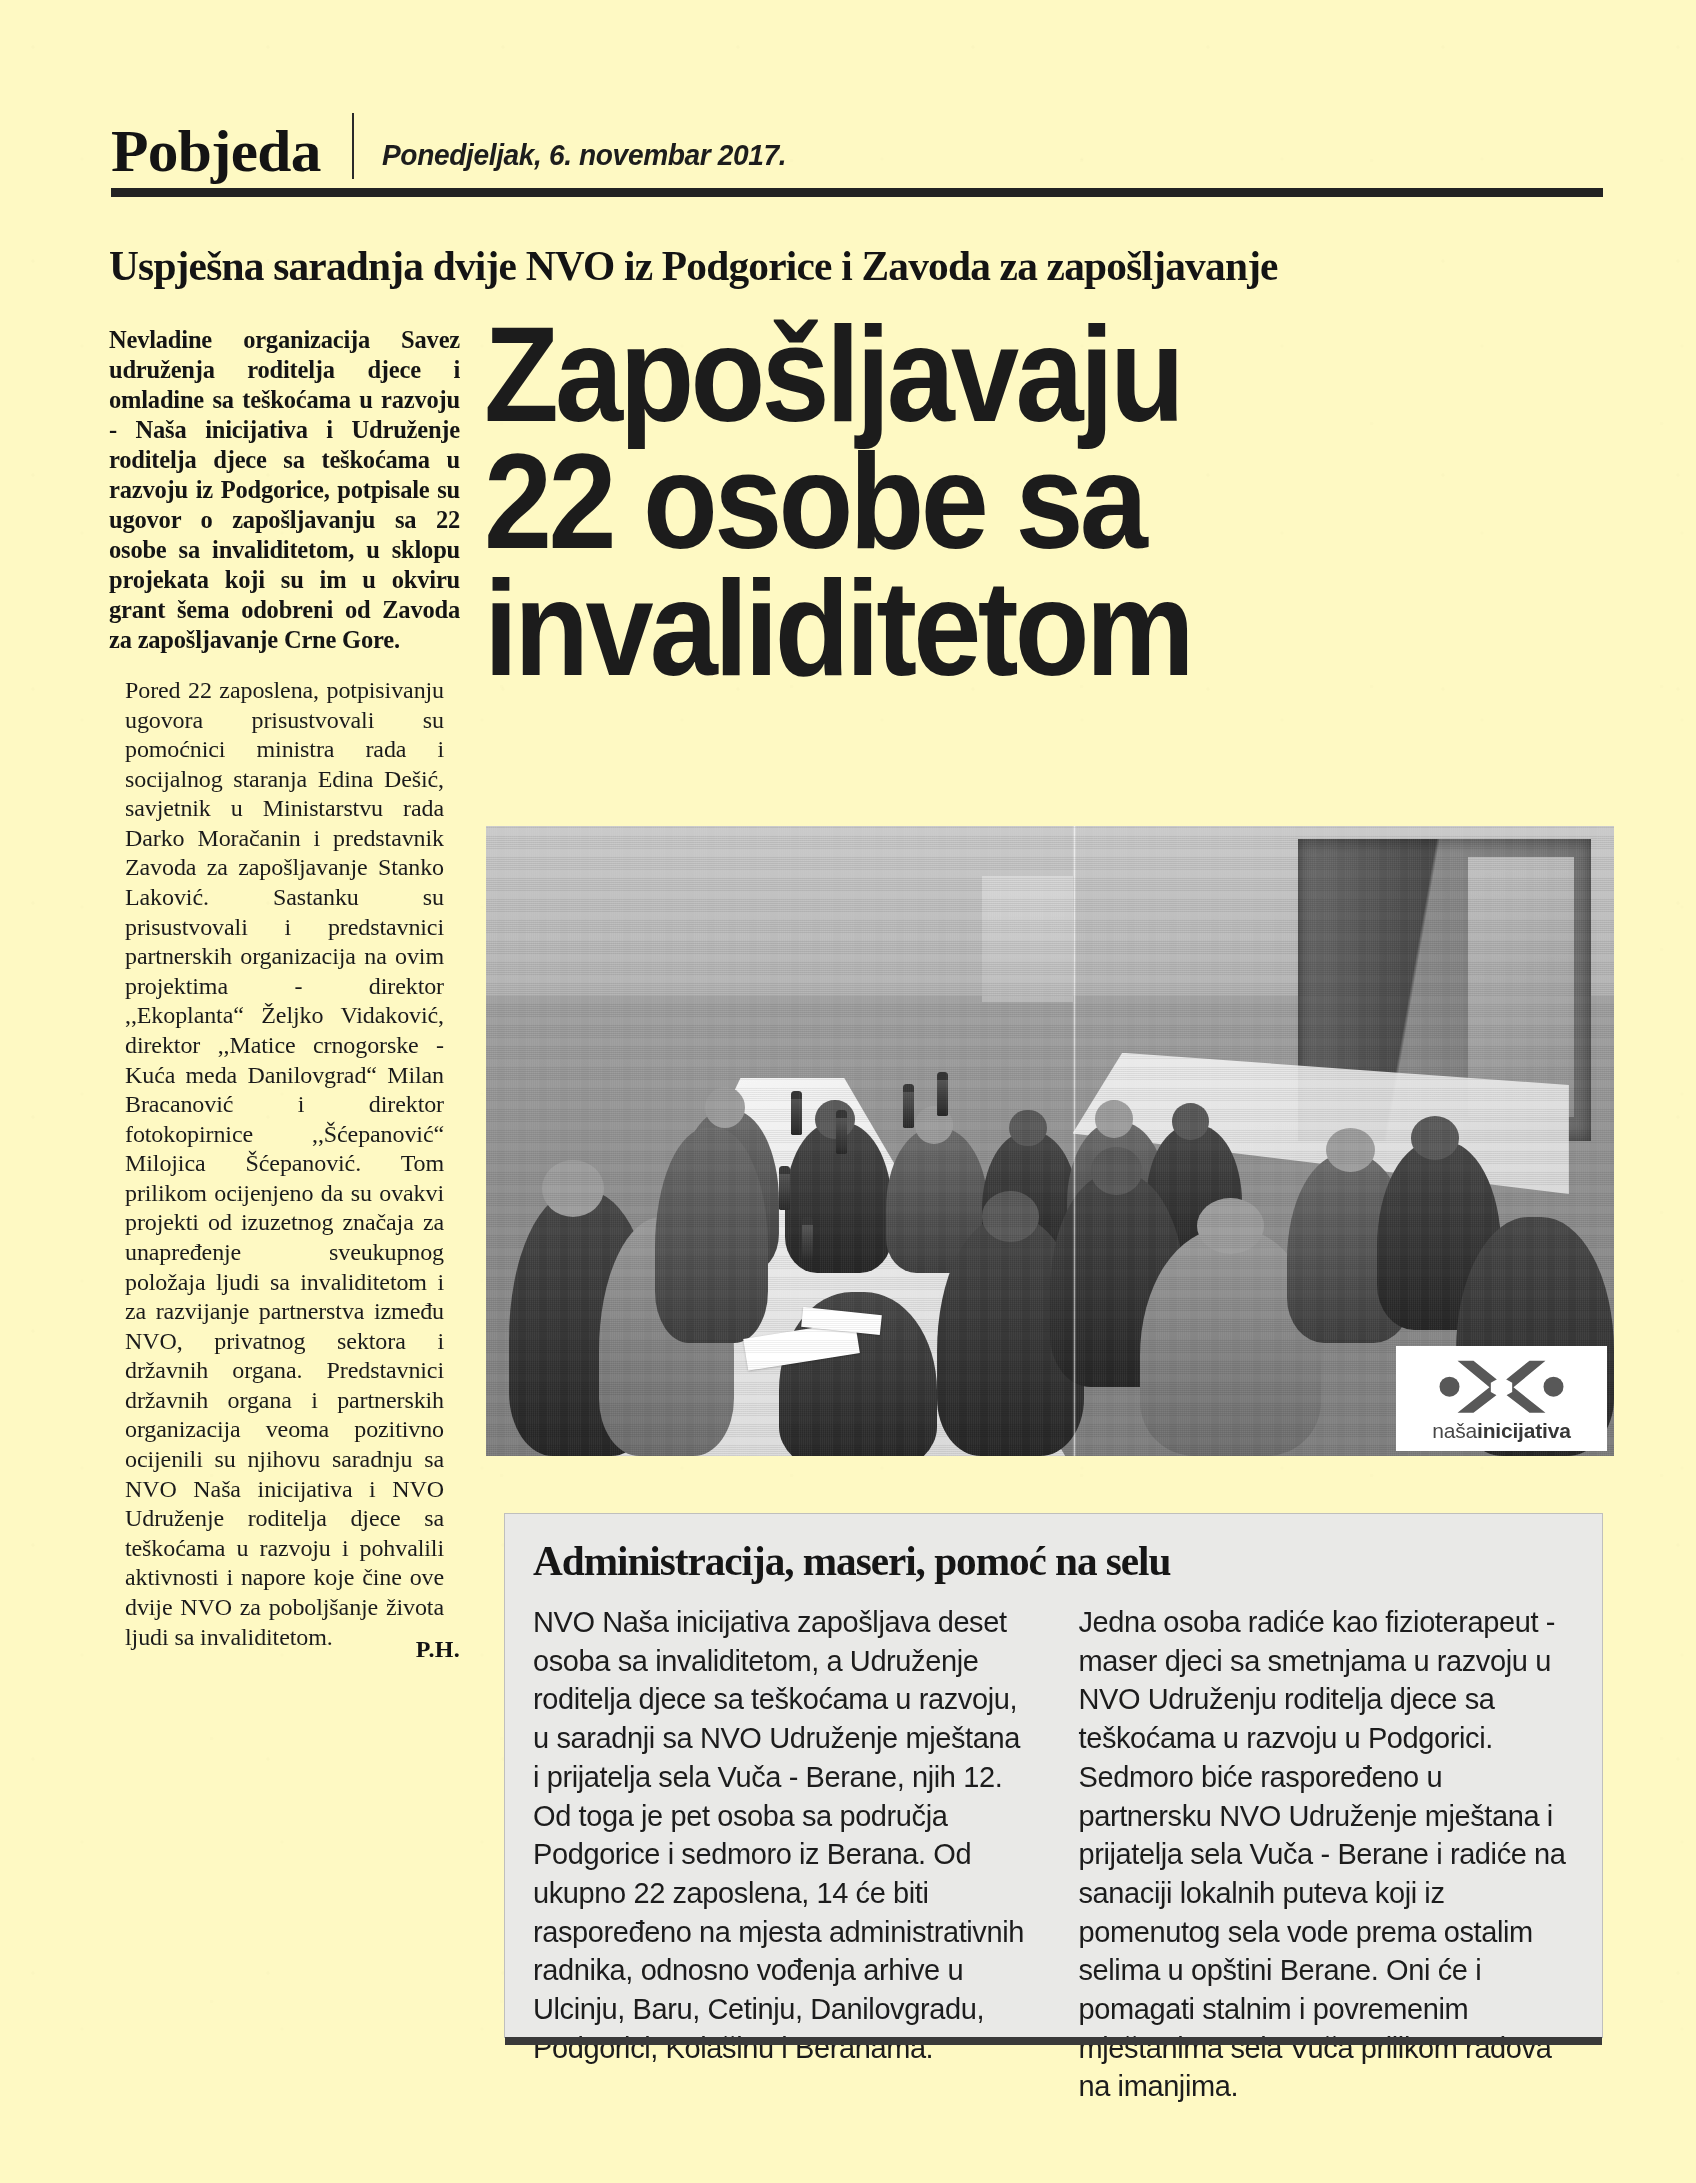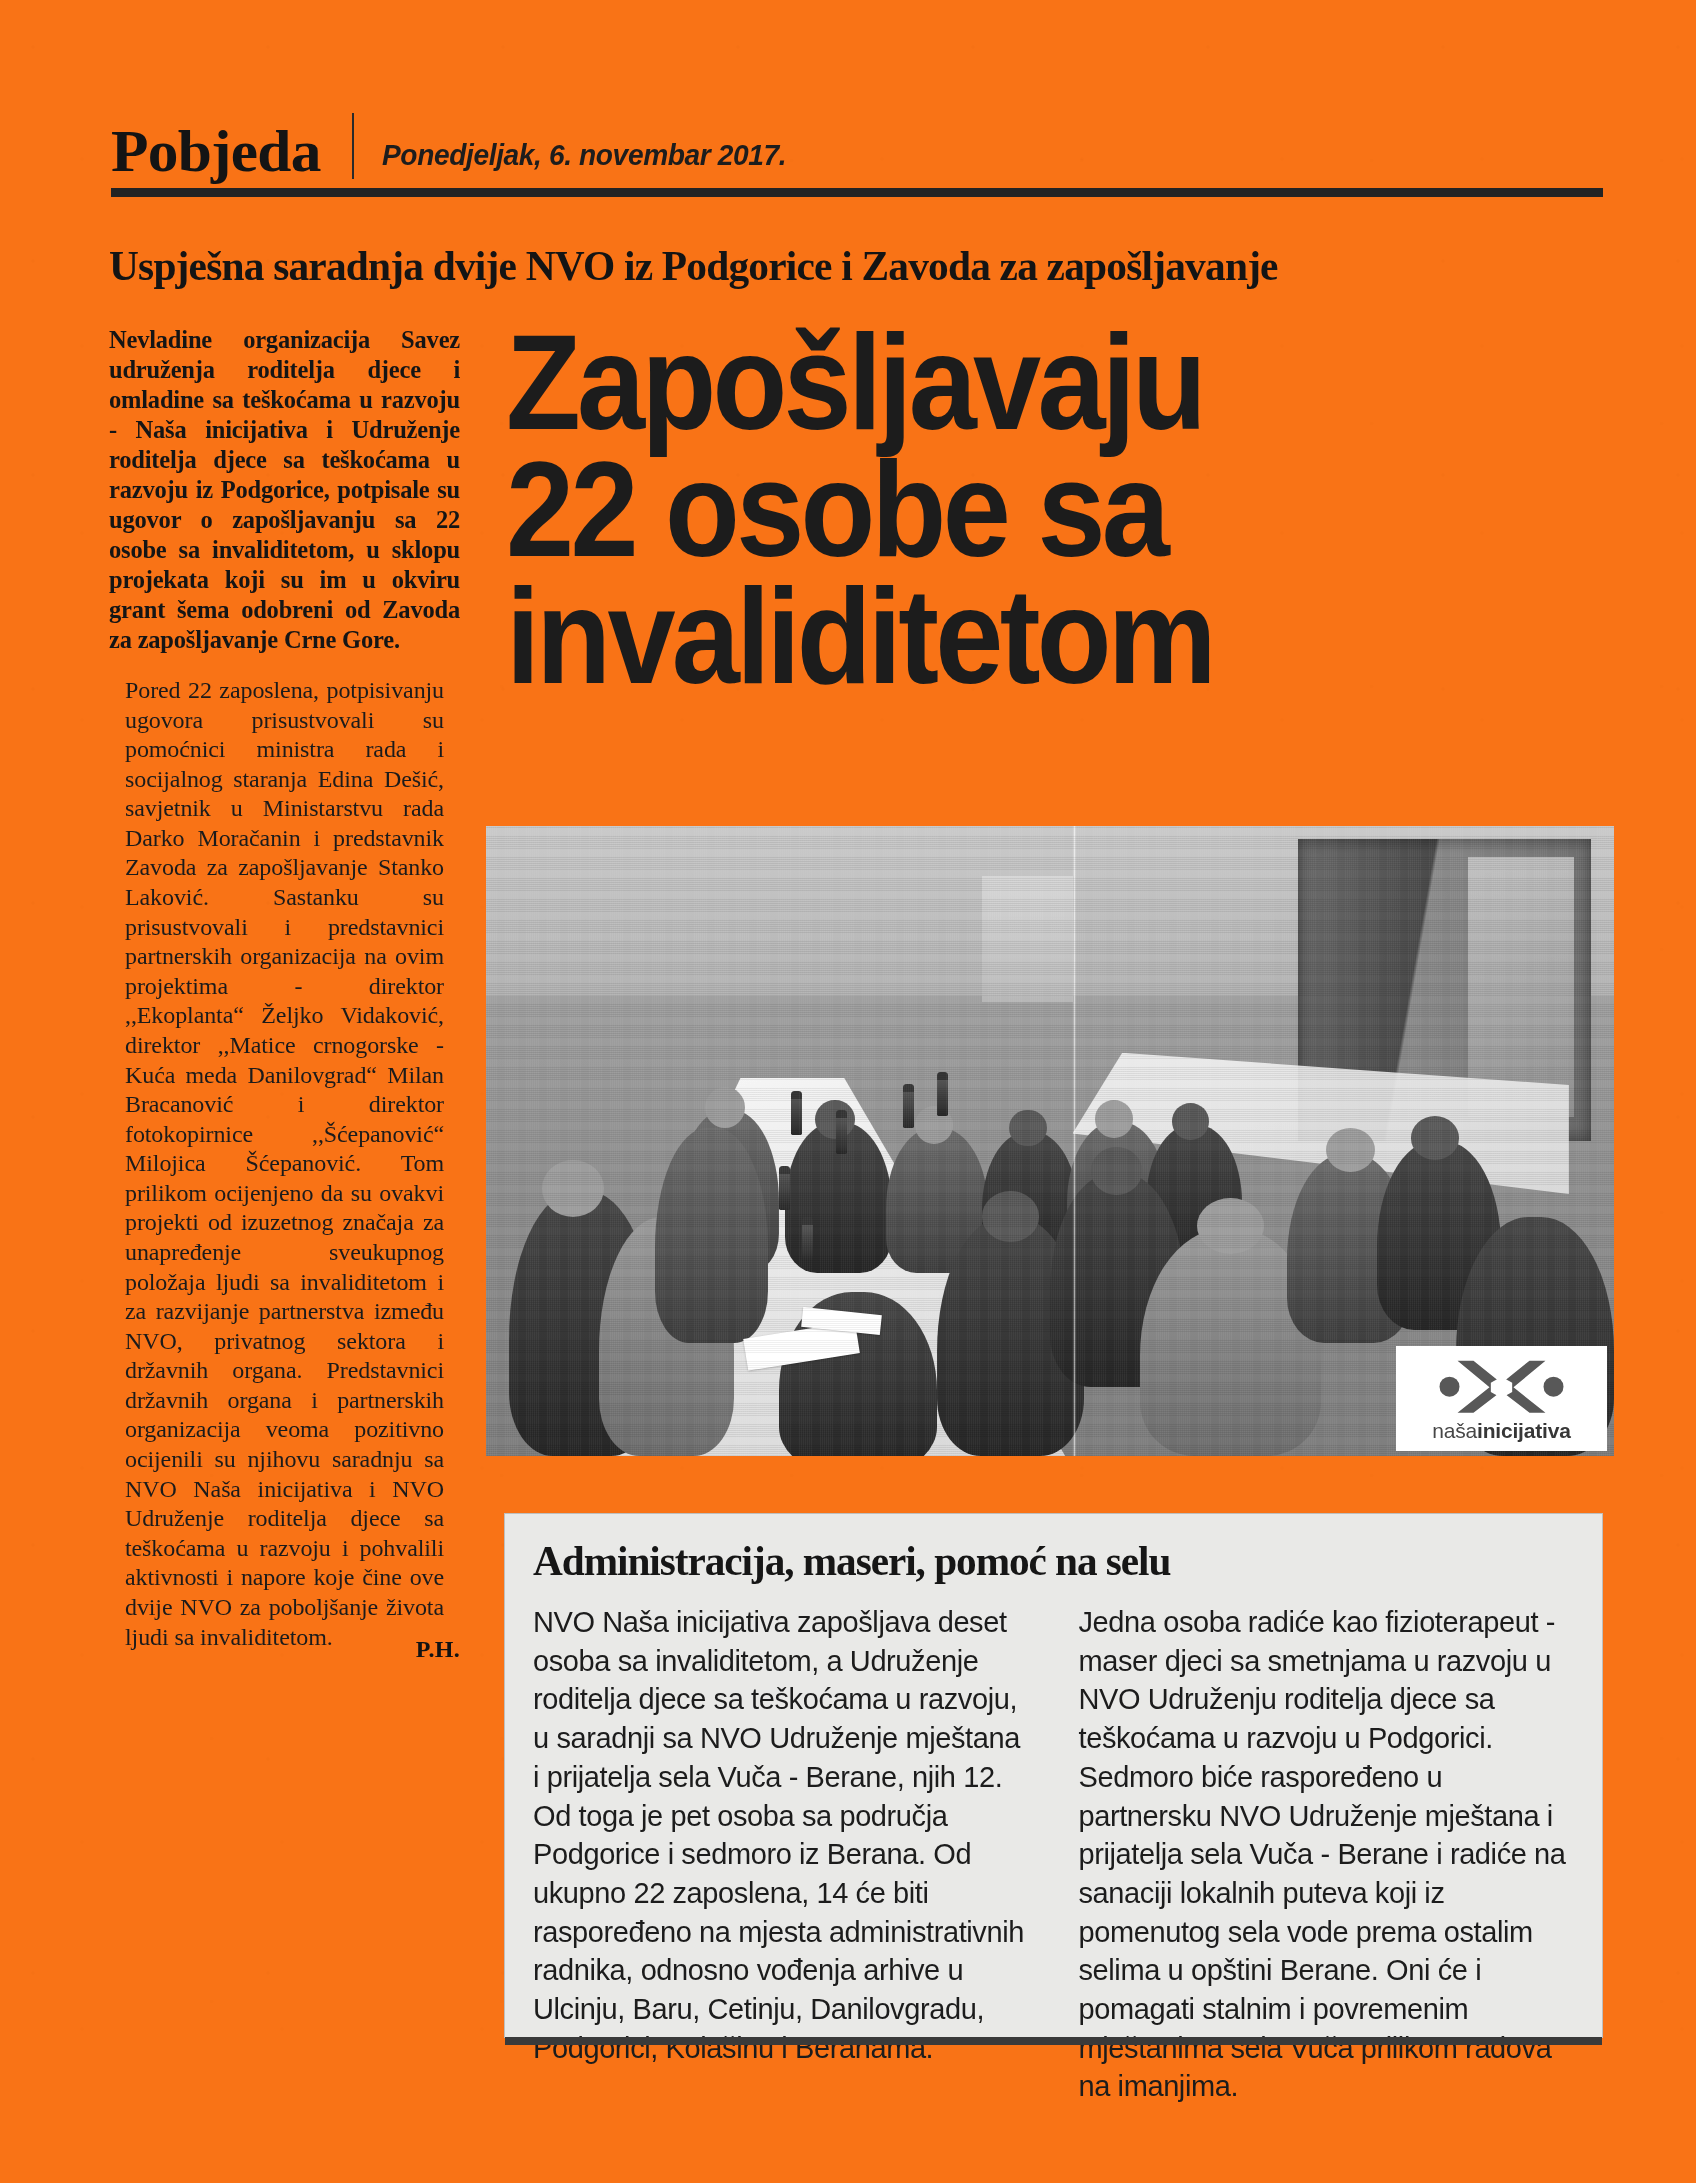--- a/index.html
+++ b/index.html
@@ -13,21 +13,21 @@
     font-family: "Liberation Serif", "DejaVu Serif", serif;
     color: #1a1a1a;
     position: relative;
     overflow: hidden;
   }
 
   
   .page {
     position: absolute;
     inset: 0;
-    background: #f97316;
+    background: #fef9c3;
   }
   .paper-noise {
     position: absolute;
     inset: 0;
     pointer-events: none;
     opacity: .5;
     background-image:
       radial-gradient(circle at 14% 22%, rgba(0,0,0,.025) 0 1.4px, transparent 2.1px),
       radial-gradient(circle at 73% 61%, rgba(0,0,0,.02) 0 1.4px, transparent 2.1px),
       radial-gradient(circle at 41% 85%, rgba(0,0,0,.02) 0 0.7px, transparent 2.1px);
@@ -132,29 +132,28 @@
     text-align: right;
     letter-spacing: 0.3px;
     color: #131313;
     margin-top: -32px;
   }
 
   
   .headline {
     position: absolute;
     left: 484px;
-    top: 319px;
+    top: 311px;
     width: 1133px;
     font-family: "Liberation Sans Narrow", "Liberation Sans", "DejaVu Sans", sans-serif;
     font-weight: bold;
     font-size: 135px;
     line-height: .935;
     letter-spacing: -4.1px;
     color: #1c1c1c;
-    margin-left: 22px;
   }
   .headline .hl-line {
     display: block;
     white-space: nowrap;
     transform: scaleX(.9);
     transform-origin: left center;
   }
   .headline .hl-line:nth-child(1) { font-size: 136px; }
   .headline .hl-line:nth-child(2) { font-size: 136px; }
   .headline .hl-line:nth-child(3) { font-size: 136px; }

